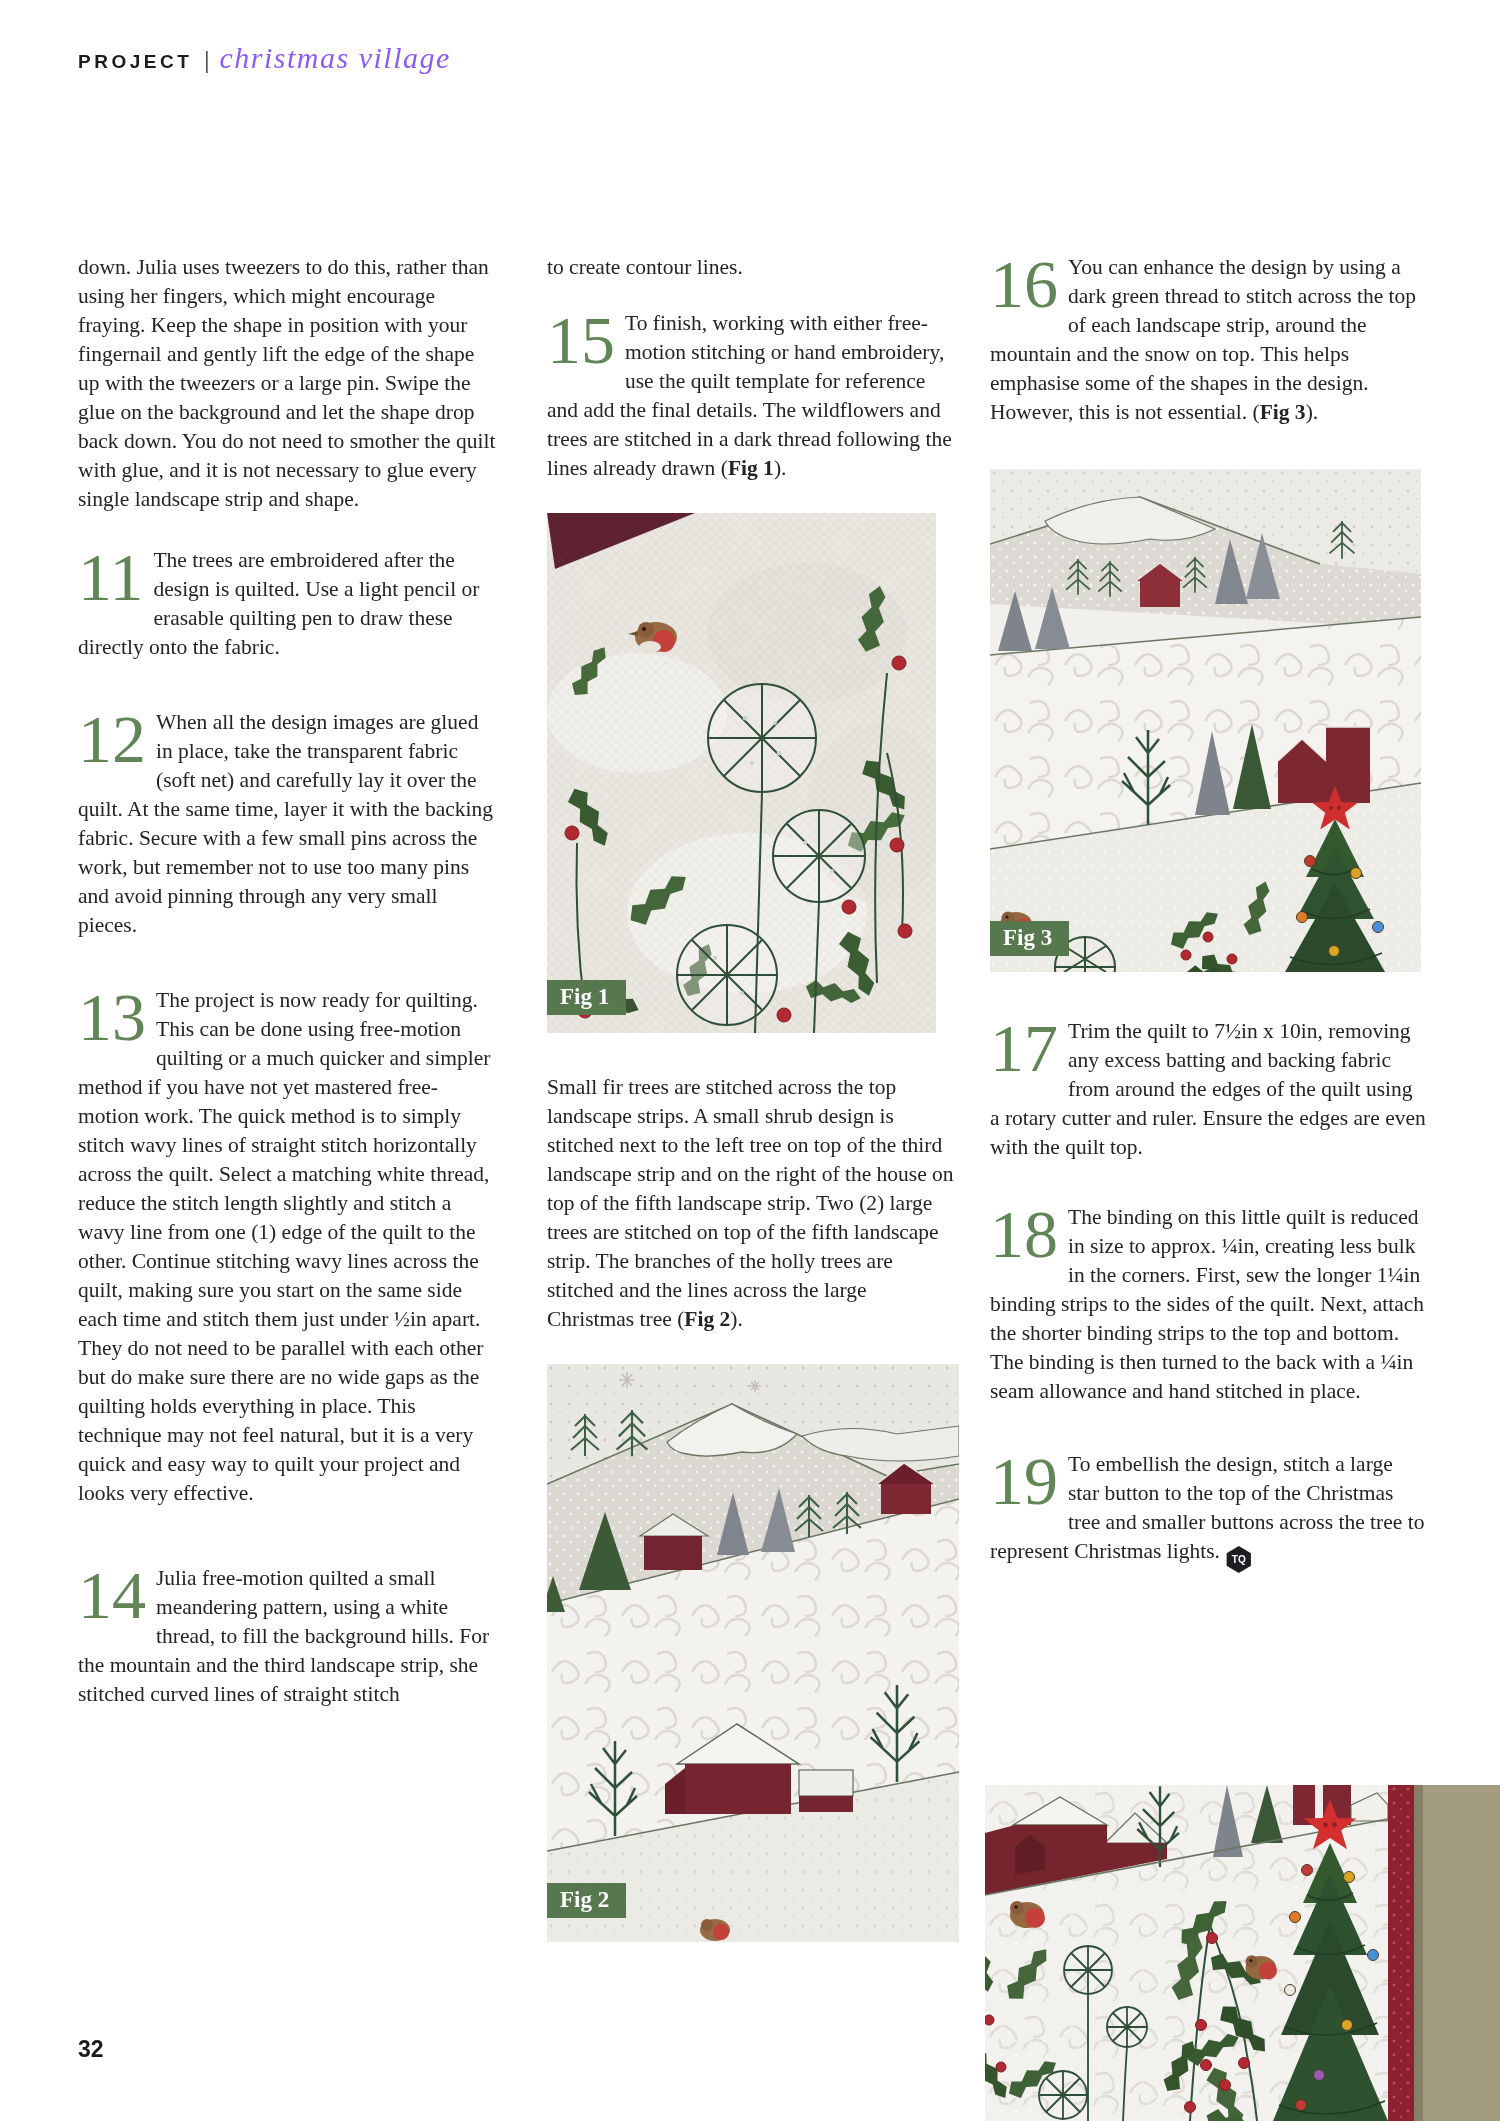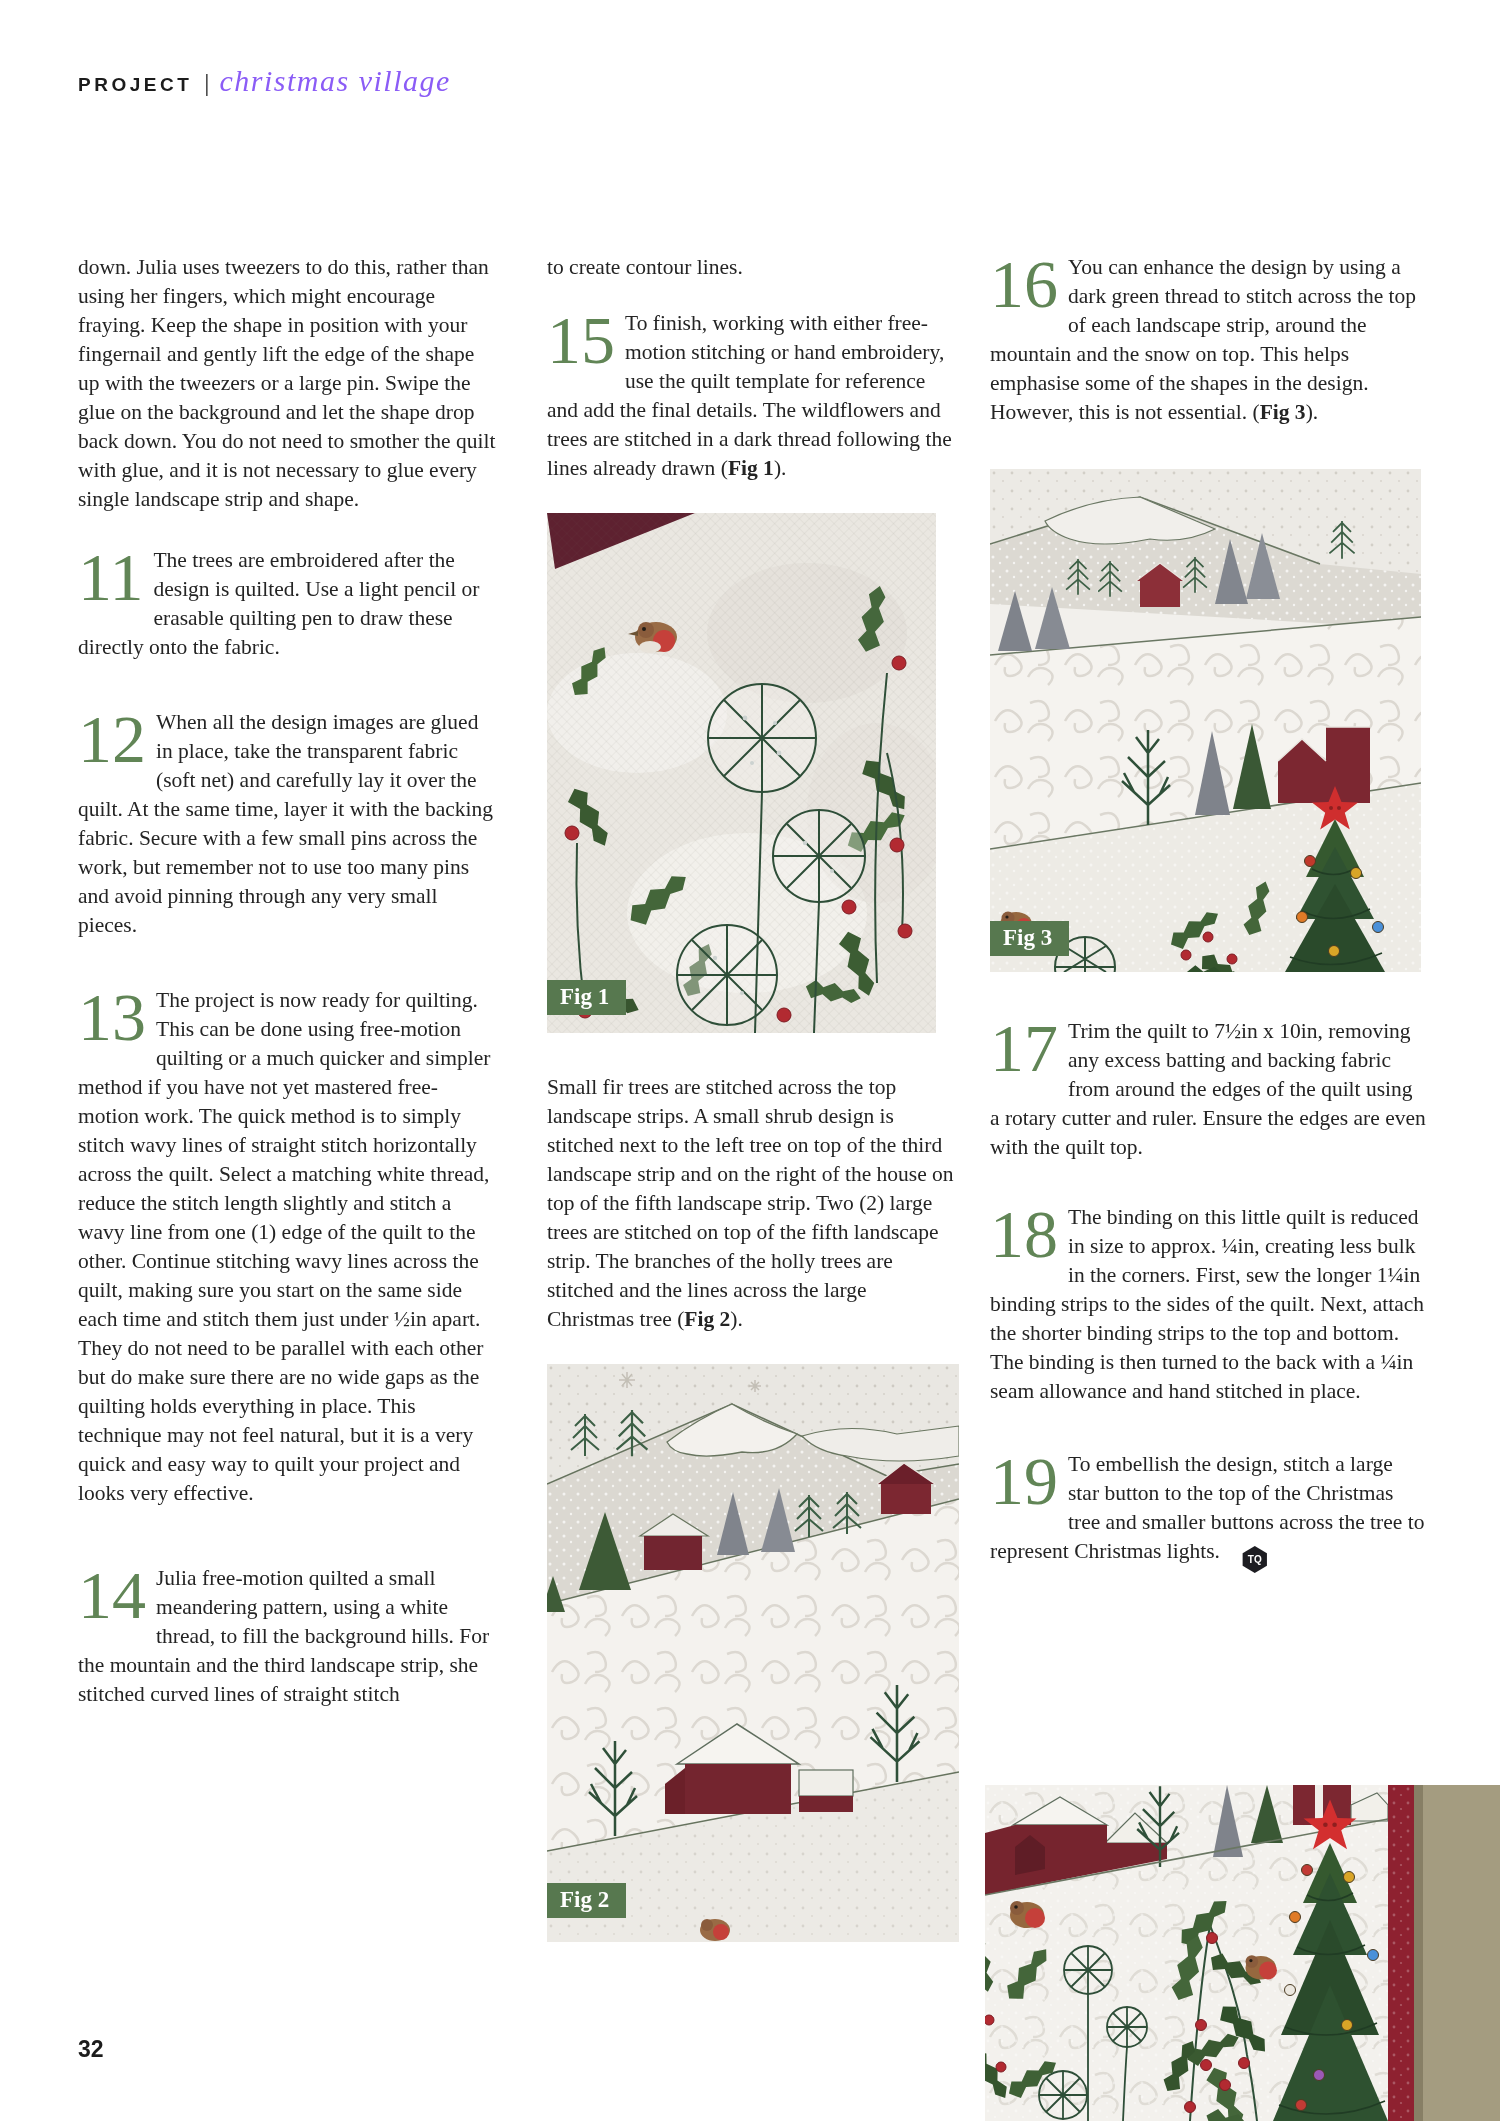--- a/index.html
+++ b/index.html
@@ -1,18 +1,18 @@
 <!DOCTYPE html>
 <html><head>
 <meta charset="utf-8">
 <style>
   html,body{margin:0;padding:0;background:#ffffff;}
   .page{position:relative;width:1500px;height:2121px;background:#ffffff;overflow:hidden;
         font-family:"Liberation Serif",serif;color:#242424;}
-  .hdr{position:absolute;left:78px;top:64px;display:flex;align-items:baseline;}
+  .hdr{position:absolute;left:78px;top:41px;display:flex;align-items:baseline;}
   .kicker{font-family:"Liberation Sans",sans-serif;font-weight:bold;font-size:19px;
           letter-spacing:3.5px;color:#1c1c1c;}
   .sep{font-family:"Liberation Serif",serif;font-size:26px;color:#1c1c1c;margin:0 10px 0 12px;font-weight:400;}
   .title{font-style:italic;font-size:30px;letter-spacing:1.5px;color:#8b5cf6;}
   .col{position:absolute;top:253px;font-size:21.5px;line-height:29px;}
   .col1{left:78px;width:420px;}
   .col2{left:547px;width:412px;}
   .col3{left:990px;width:437px;}
   .para{margin:0;}
   .step{margin:0;}
@@ -29,21 +29,21 @@
   .mt-s19{margin-top:44px;}
   .figure{position:relative;font-size:0;line-height:0;}
   .figlabel{position:absolute;left:0;background:#57784f;color:#ffffff;font-weight:bold;
             font-size:23px;line-height:23px;padding:5px 17px 7px 13px;font-family:"Liberation Serif",serif;}
   .fl1{bottom:18px;}
   .fl2{bottom:24px;}
   .fl3{bottom:16px;}
   .endicon{display:inline-block;width:27px;height:27px;background:#1d1d22;color:#fff;
            clip-path:polygon(50% 0,95% 27%,95% 73%,50% 100%,5% 73%,5% 27%);
            font-family:"Liberation Sans",sans-serif;font-size:10px;font-weight:bold;
-           text-align:center;line-height:27px;vertical-align:-5px;margin-left:16px;}
+           text-align:center;line-height:27px;vertical-align:-5px;margin-left:0;}
   .pagenum{position:absolute;left:78px;top:2036px;font-family:"Liberation Sans",sans-serif;
            font-weight:bold;font-size:23px;color:#1c1c1c;}
   .photo-br{position:absolute;left:985px;top:1785px;width:515px;height:336px;font-size:0;line-height:0;}
   b{font-weight:bold;}
 </style>
 </head>
 <body>
 
 <div class="page">
 

